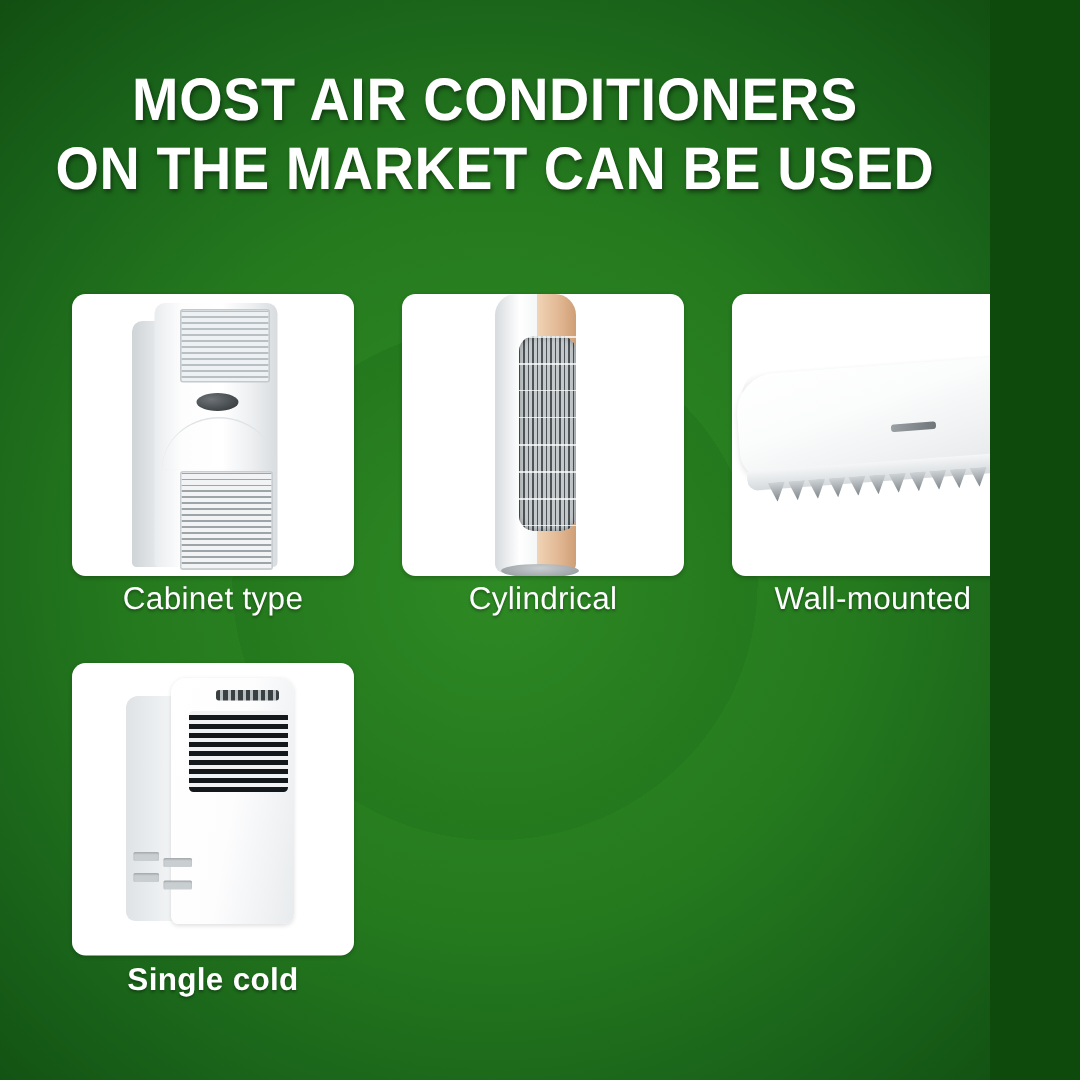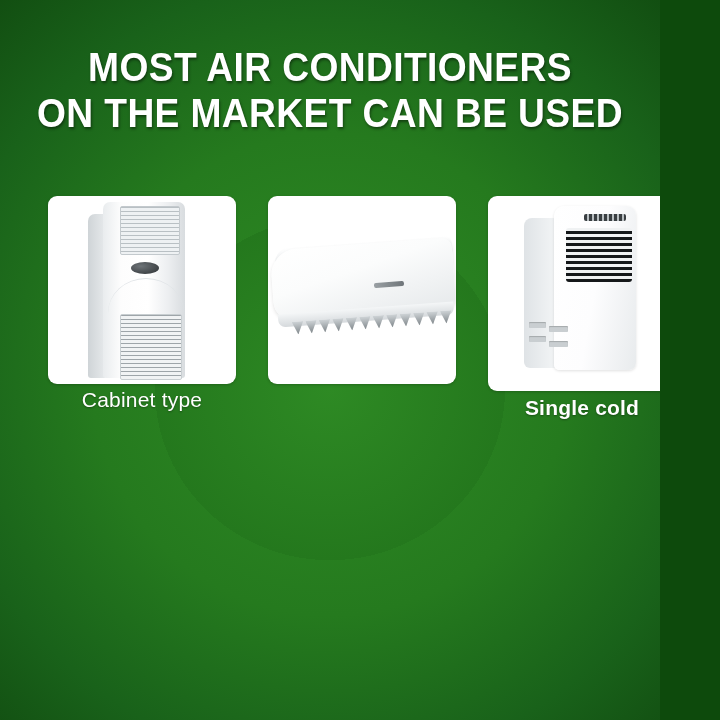--- a/index.html
+++ b/index.html
@@ -281,20 +281,31 @@
           <div class="cab-body"></div>
           <div class="cab-topgrille"></div>
           <div class="cab-oval"></div>
           <div class="cab-curve"></div>
           <div class="cab-botgrille"></div>
         </div>
       </div>
       <div class="caption">Cabinet type</div>
     </div>
 
+    <div class="cell">
+      <div class="card">
+        <div class="art">
+          <div class="cyl-white"></div>
+          <div class="cyl-tan"></div>
+          <div class="cyl-grille"></div>
+          <div class="cyl-base"></div>
+        </div>
+      </div>
+      <div class="caption">Cylindrical</div>
+    </div>
 
     <div class="cell">
       <div class="card">
         <div class="art">
           <div class="wall-top"></div>
           <div class="wall-body"></div>
           <div class="wall-slot"></div>
           <div class="wall-lip"></div>
           <div class="wall-vanes">
               <i></i>
@@ -305,20 +316,21 @@
               <i></i>
               <i></i>
               <i></i>
               <i></i>
               <i></i>
               <i></i>
               <i></i>
             </div>
         </div>
       </div>
+      <div class="caption">Wall-mounted</div>
     </div>
 
     <div class="cell r2">
       <div class="card">
         <div class="art">
           <div class="sc-side"></div>
           <div class="sc-body"></div>
           <div class="sc-panel"></div>
           <div class="sc-grille"></div>
           <div class="sc-vent sc-v1"></div>

